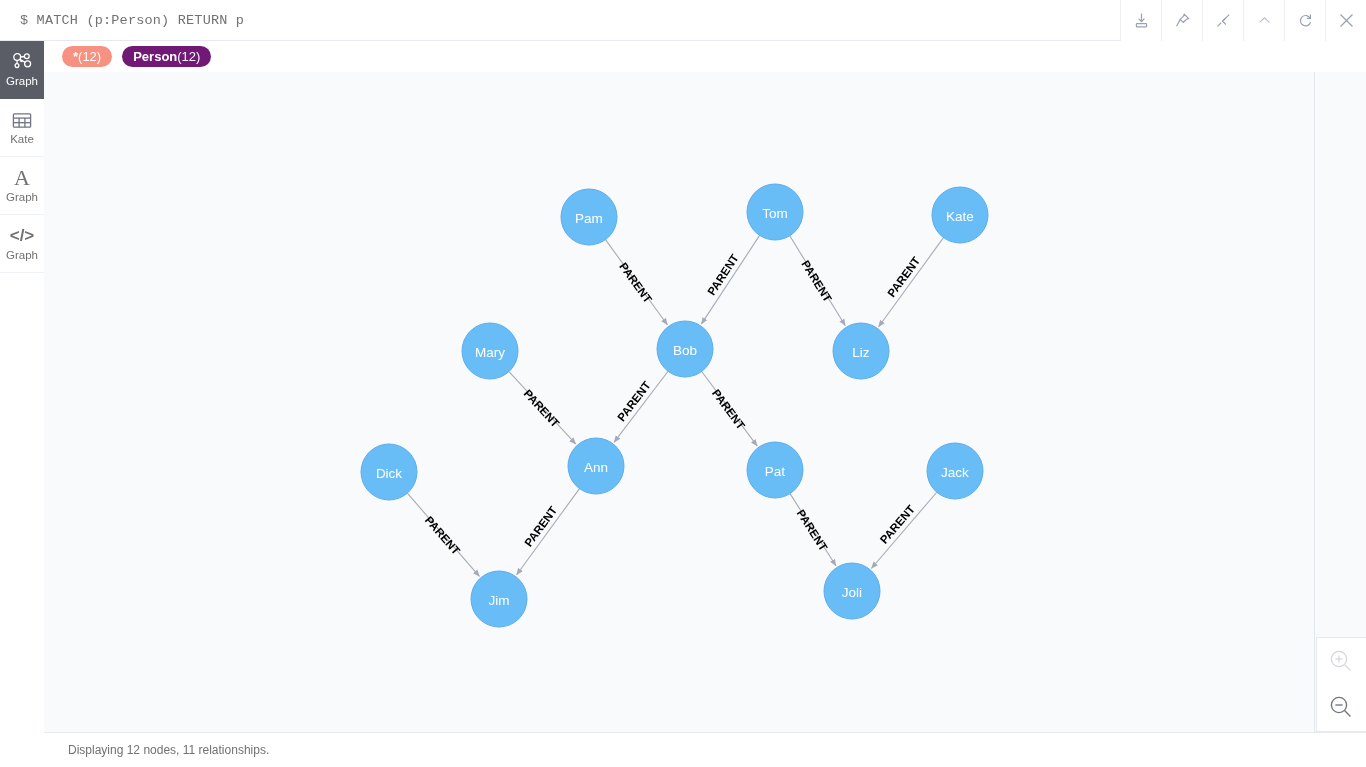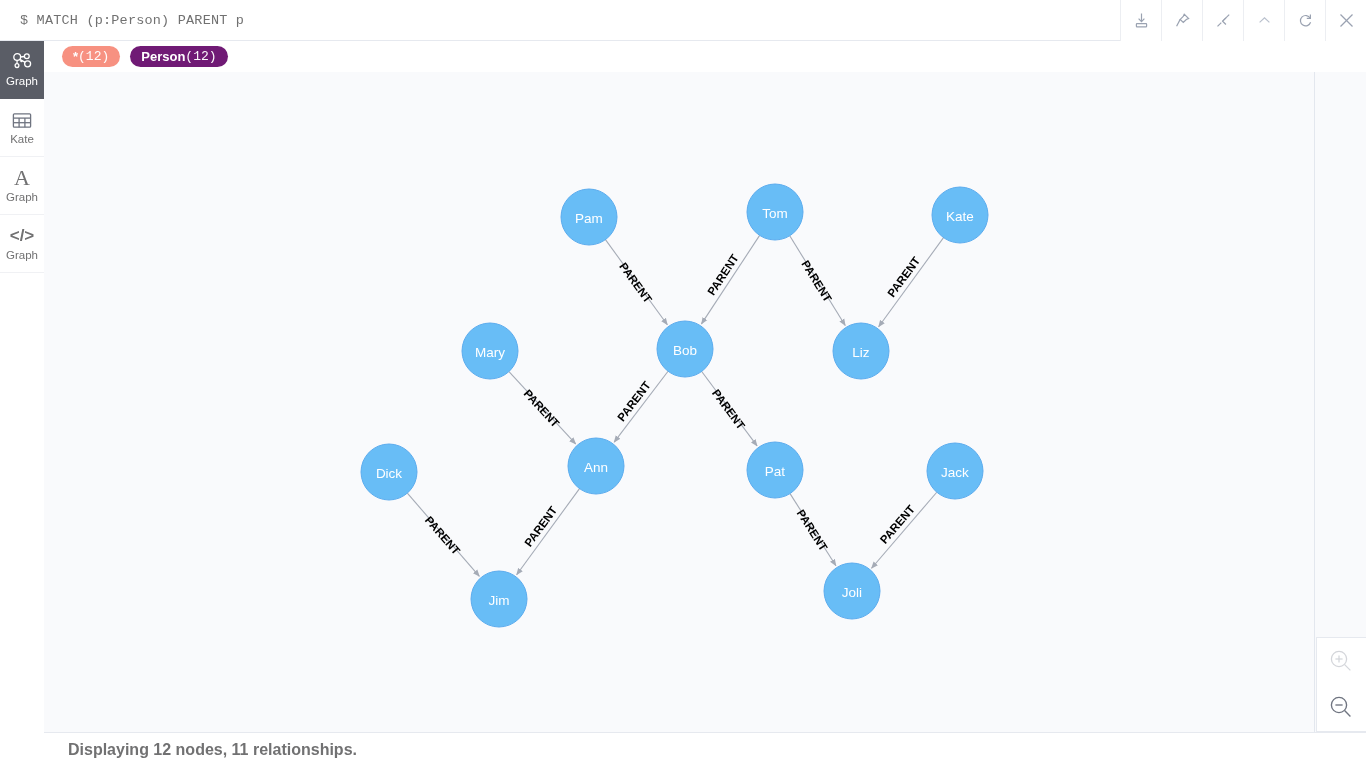--- a/index.html
+++ b/index.html
@@ -52,21 +52,21 @@
   .legend {
     position: absolute; left: 44px; top: 41px; width: 1322px; height: 31px;
     background: #fff; display: flex; align-items: center; padding-left: 18px; gap: 10px;
   }
   .chip {
     height: 21px; border-radius: 11px; padding: 0 11px;
     display: inline-flex; align-items: center; color: #fff;
     font-size: 13px; cursor: pointer; white-space: nowrap;
   }
   .chip b { font-weight: 700; }
-  .chip span.cnt { font-weight: 400; opacity: .97; font-family: Liberation Mono, monospace; }
+  .chip span.cnt { font-weight: 400; opacity: .97; }
 
   
   .canvas-wrap {
     position: absolute; left: 44px; top: 72px; width: 1270px; height: 660px;
     background: #f9fafc; overflow: hidden;
   }
   .canvas-wrap svg { display: block; }
   .right-gutter {
     position: absolute; left: 1314px; top: 72px; width: 52px; height: 660px;
     background: #f9fafc; border-left: 1px solid #e3e7ee;
@@ -77,42 +77,42 @@
   }
   .zoom-btn { width: 48px; height: 46px; display: flex; align-items: center; justify-content: center; cursor: pointer; }
   .zoom-btn.dim { opacity: .38; }
 
   
   .statusbar {
     position: absolute; left: 44px; top: 732px; width: 1322px; height: 35px;
     background: #fff; border-top: 1px solid #e6e9ef;
     display: flex; align-items: center; padding-left: 24px;
   }
-  .status-text { font-size: 16px; color: #717172; font-weight: bold; }
+  .status-text { font-size: 12px; color: #717172; }
 
   
   .node-label {
     font-family: "Liberation Sans", sans-serif;
     font-size: 13.5px; fill: #ffffff;
     text-anchor: middle; dominant-baseline: central;
     pointer-events: none;
   }
   .rel-label {
     font-family: "Liberation Sans", sans-serif;
     font-size: 11.5px; font-weight: 700; fill: #000;
     text-anchor: middle; pointer-events: none;
   }
 </style>
 </head>
 <body>
 
 <div id="app">
 
   <div class="querybar">
-    <div class="query-text">$ MATCH (p:Person) PARENT p</div>
+    <div class="query-text">$ MATCH (p:Person) RETURN p</div>
 
     <div class="qb-actions">
       <div class="qb-btn" title="Download">
         <svg width="17" height="17" viewBox="0 0 17 17" fill="none" stroke="#9aa2b1" stroke-width="1.2">
           <path d="M8.5 1.5 V9"></path>
             <path d="M5.6 6.6 L8.5 9.6 L11.4 6.6"></path>
           <rect x="3.4" y="11.6" width="10.2" height="3.2" rx=".6"></rect>
         </svg>
       </div>
       <div class="qb-btn" title="Pin">

